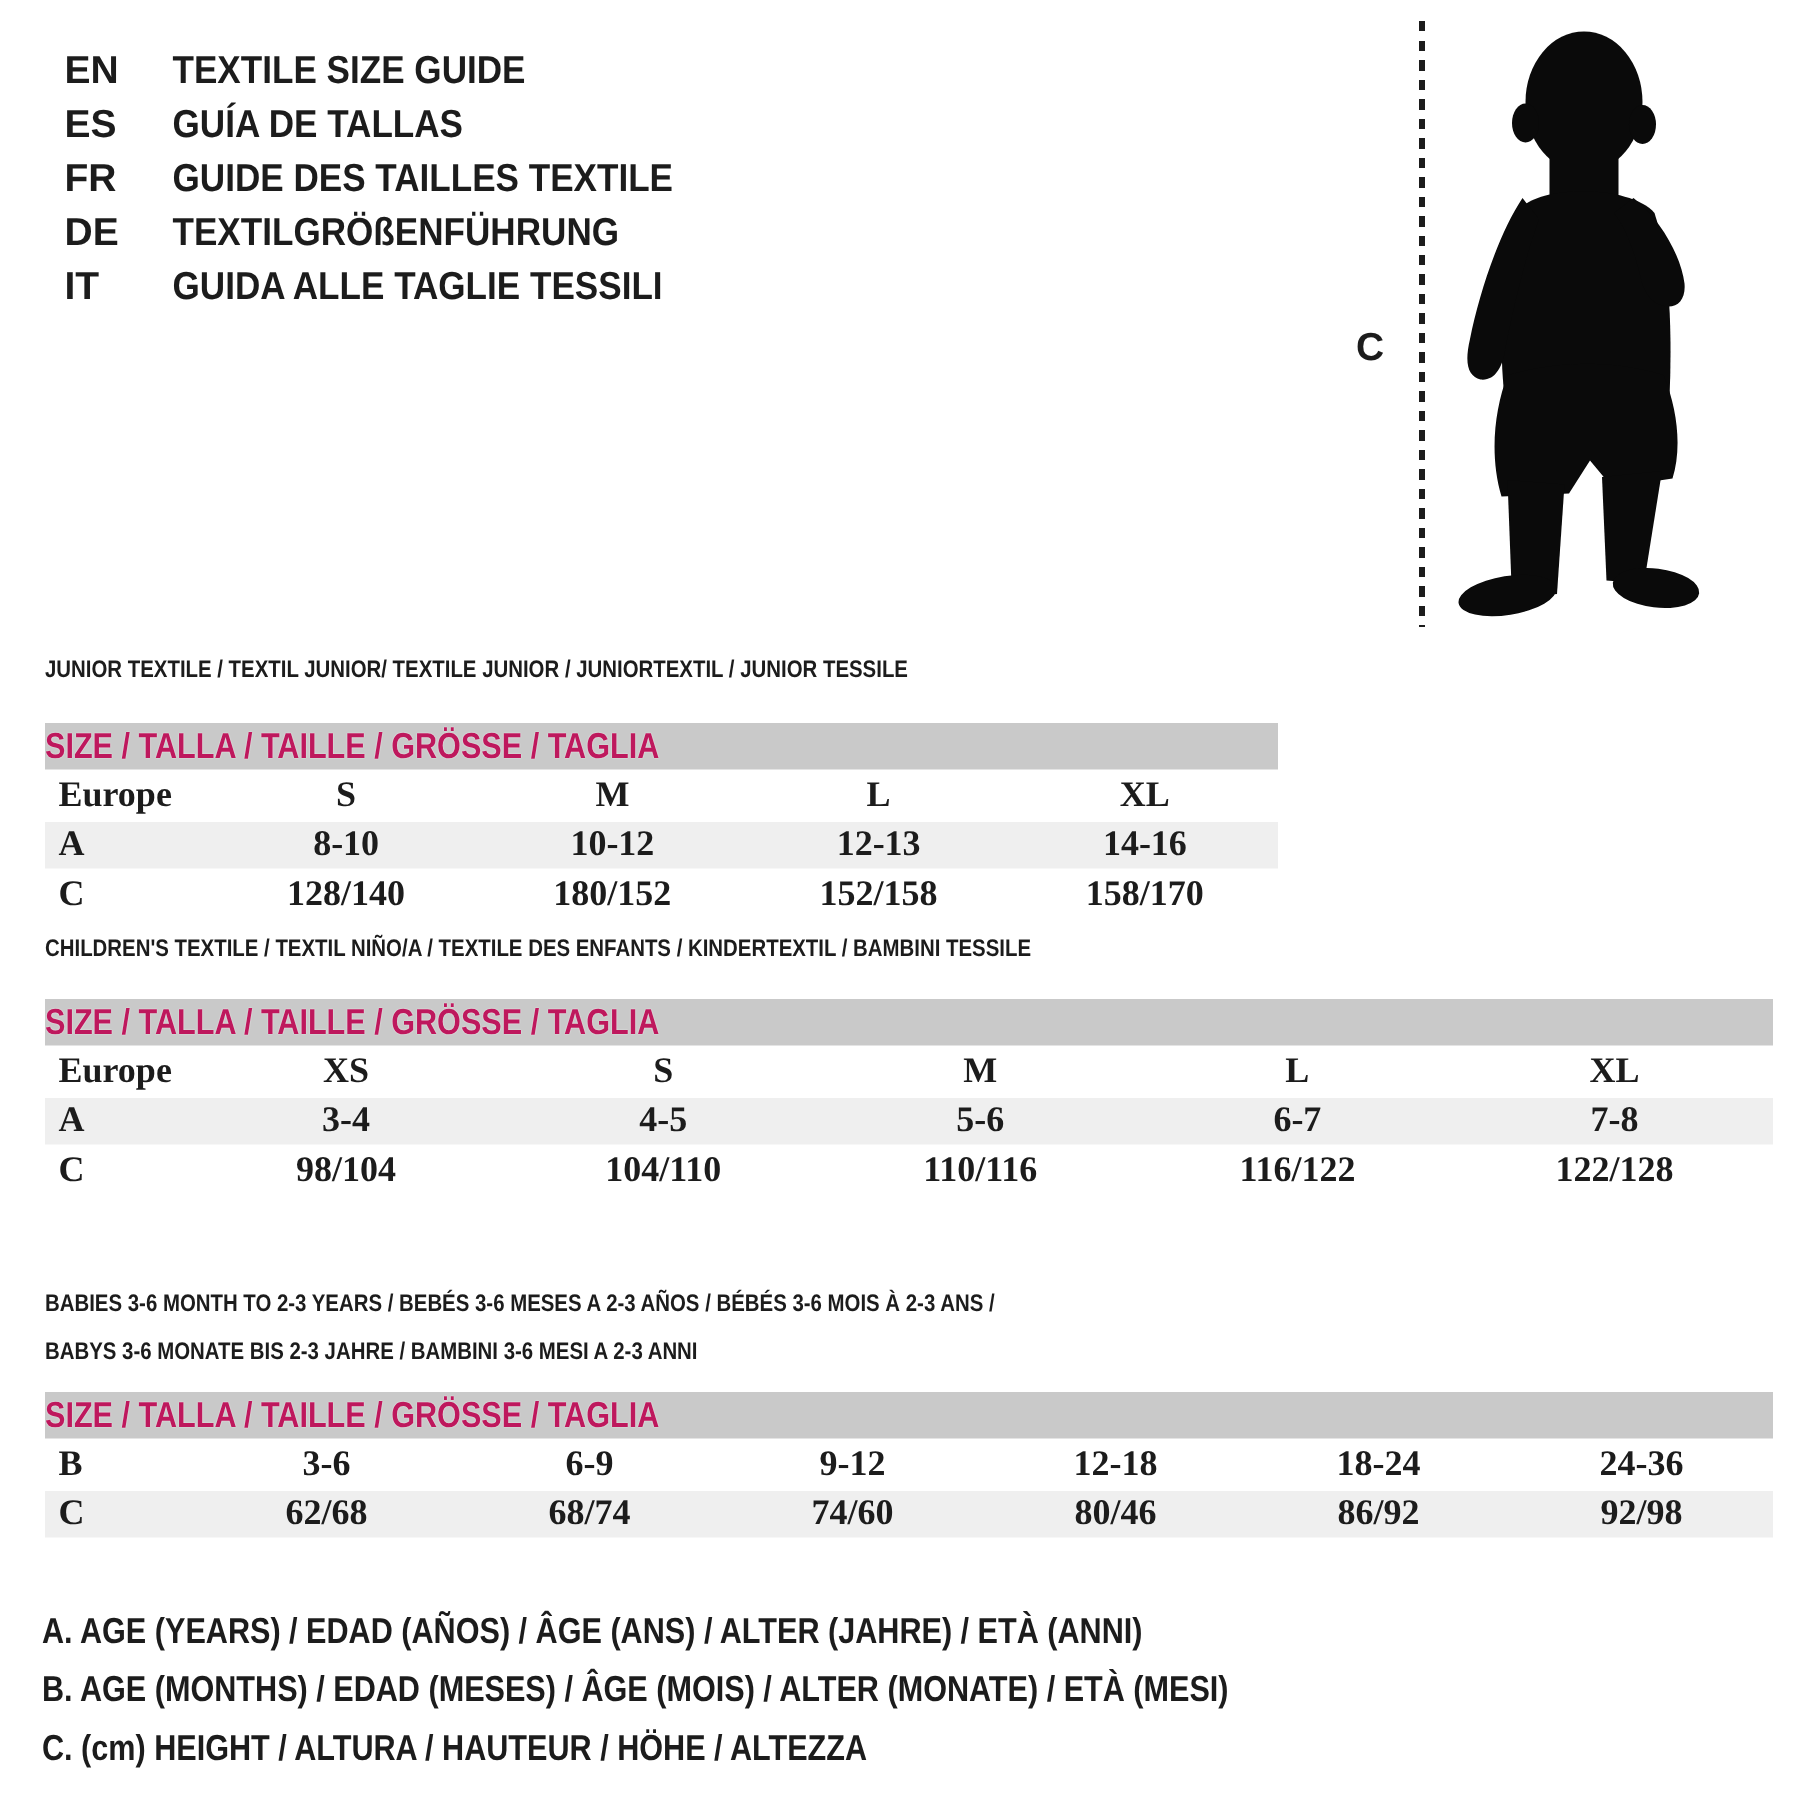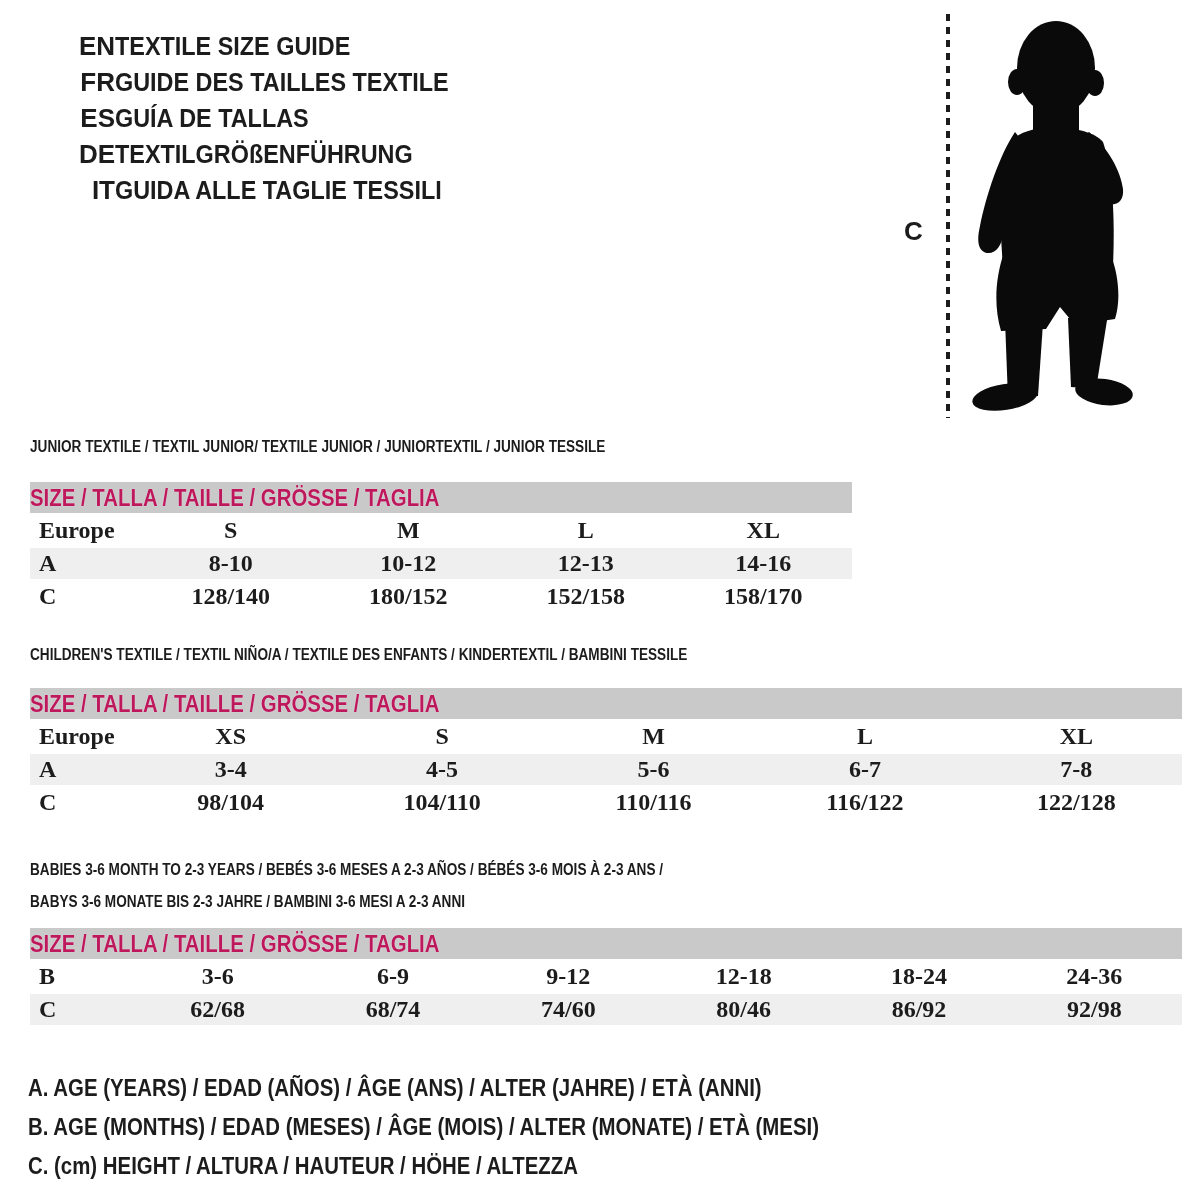--- a/index.html
+++ b/index.html
@@ -2,33 +2,33 @@
 <html><head>
 <meta charset="utf-8">
 <style>
   html,body{margin:0;padding:0;background:#fff;}
   .page{
     position:relative;width:1200px;height:1200px;background:#fff;overflow:hidden;
     font-family:"Liberation Sans","DejaVu Sans",sans-serif;
     font-weight:bold;color:var(--ink,#1c1c1c);
   }
   
-  .lang-block{position:absolute;left:43px;top:28px;text-align:right;}
+  .lang-block{position:absolute;left:43px;top:28px;}
   .lang-row{display:flex;height:36px;line-height:36px;font-size:26px;}
   .lang-code{width:72px;}
   .lang-label{display:inline-block;transform:scaleX(0.9);transform-origin:0 50%;white-space:nowrap;}
   
   .measure-line{position:absolute;left:946px;top:14px;width:4px;height:404px;
     background:repeating-linear-gradient(var(--ink,#0a0a0a) 0 7px,transparent 7px 13px);}
   .measure-label{position:absolute;left:904px;top:216px;font-size:26px;}
   .baby-svg{position:absolute;left:963px;top:20px;}
   
   .sec{position:absolute;left:30px;}
   #sec0{top:434px;width:822px;}
-  #sec1{top:642px;width:1152px;}
+  #sec1{top:620px;width:1152px;}
   #sec2{top:854px;width:1152px;}
   .sec-title{font-size:16px;}
   .sec-title div{line-height:26px;transform:scaleX(0.85);transform-origin:0 50%;white-space:nowrap;}
   #sec0 .sec-title{margin-bottom:22px;}
   #sec1 .sec-title{margin-bottom:20px;}
   #sec2 .sec-title{margin-bottom:10px;}
   #sec2 .sec-title div{line-height:32px;}
   .size-bar{height:31px;line-height:31px;background:var(--bar,#c9c9c9);padding-left:0;
     font-size:24px;color:#be185d;text-shadow:0 0 1px #fff;}
   .size-bar span{display:inline-block;transform:scaleX(0.85);transform-origin:0 50%;white-space:nowrap;}
@@ -47,26 +47,26 @@
 <body>
 
 <div class="page" style="--ink: #1c1c1c; --bar: #c9c9c9; --shade: #efefef;">
 
   <div class="lang-block">
       <div class="lang-row">
         <span class="lang-code">EN</span>
         <span class="lang-label">TEXTILE SIZE GUIDE</span>
       </div>
       <div class="lang-row">
+        <span class="lang-code">ES</span>
+        <span class="lang-label">GUÍA DE TALLAS</span>
+      </div>
+      <div class="lang-row">
         <span class="lang-code">FR</span>
         <span class="lang-label">GUIDE DES TAILLES TEXTILE</span>
-      </div>
-      <div class="lang-row">
-        <span class="lang-code">ES</span>
-        <span class="lang-label">GUÍA DE TALLAS</span>
       </div>
       <div class="lang-row">
         <span class="lang-code">DE</span>
         <span class="lang-label">TEXTILGRÖßENFÜHRUNG</span>
       </div>
       <div class="lang-row">
         <span class="lang-code">IT</span>
         <span class="lang-label">GUIDA ALLE TAGLIE TESSILI</span>
       </div>
     </div>

